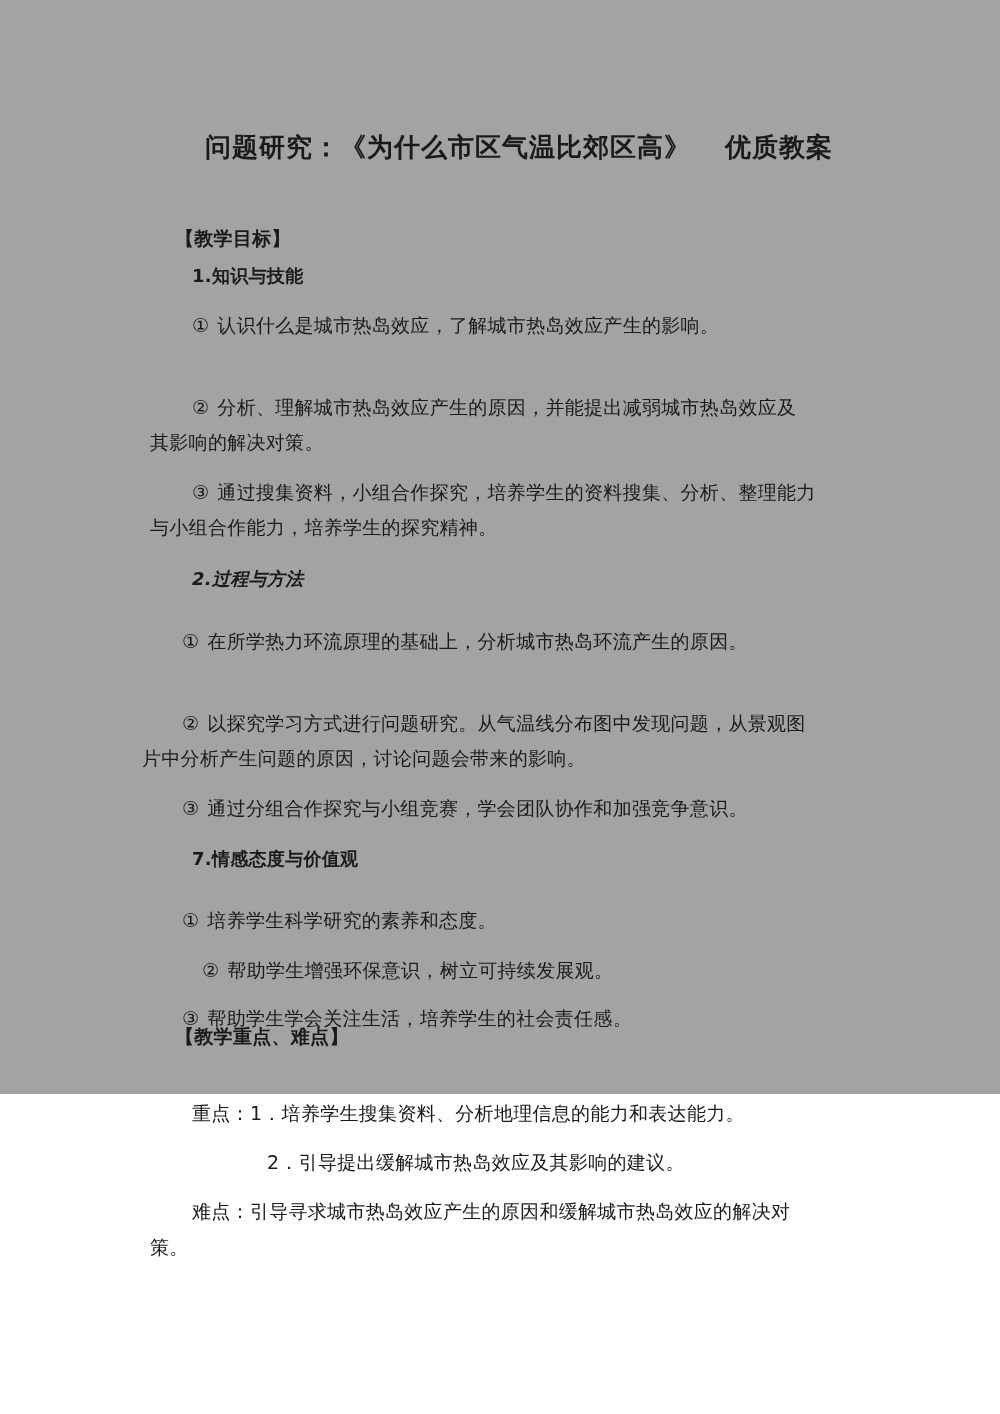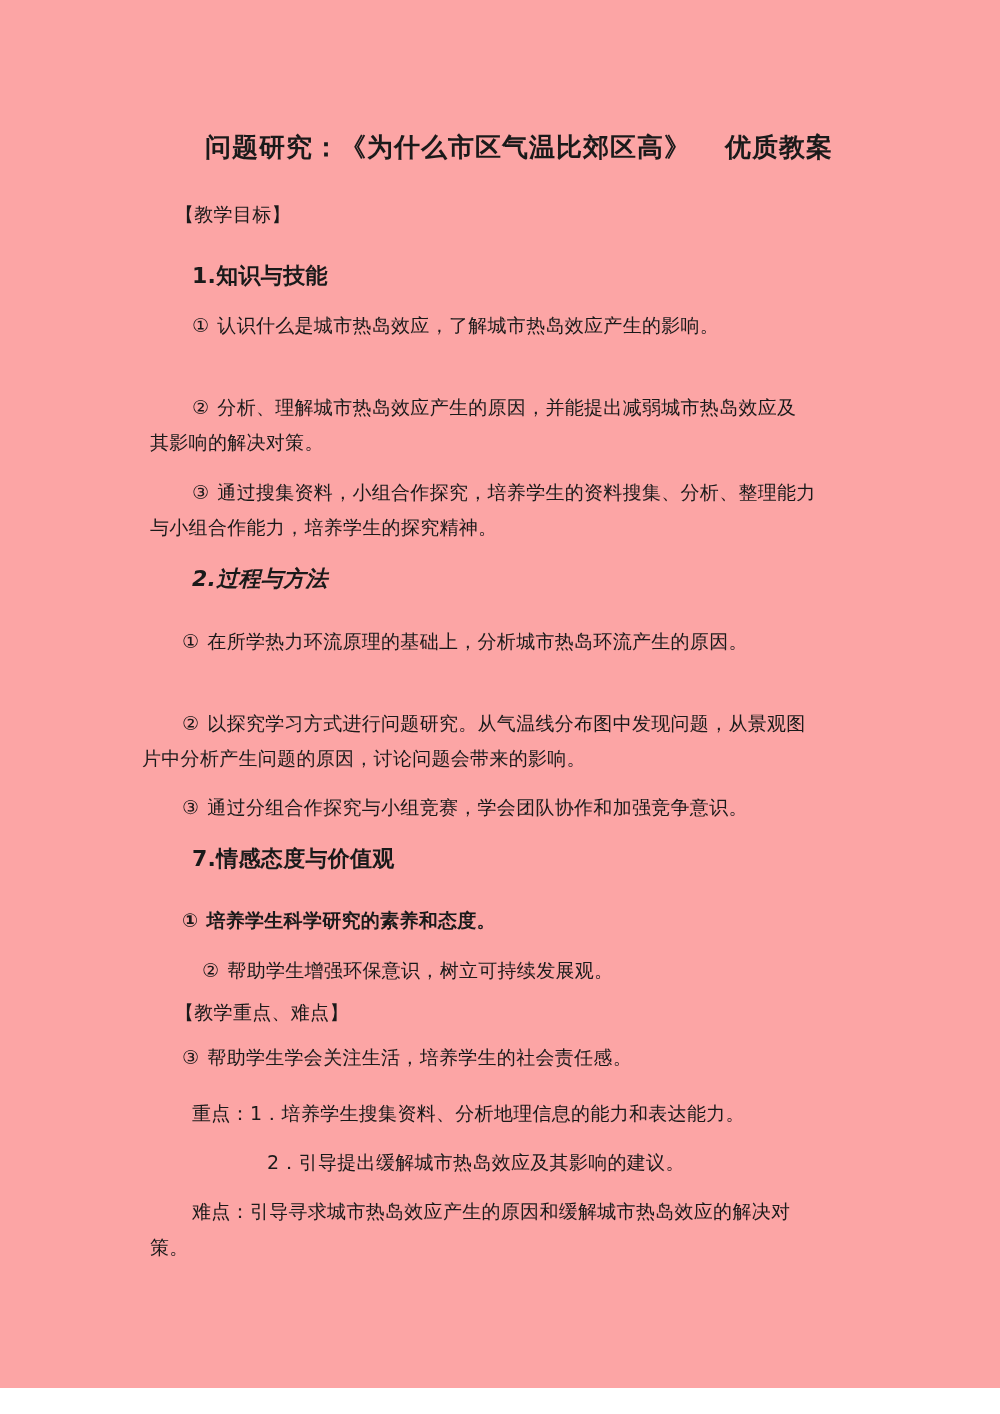--- a/index.html
+++ b/index.html
@@ -12,43 +12,43 @@
       height: 1414px;
       position: relative;
       overflow: hidden;
       font-family: "DejaVu Sans", "Liberation Sans", sans-serif;
       color: #1a1a1a;
     }
     .page {
       position: absolute;
       left: 0; top: 0;
       width: 1000px;
-      height: 1388px;
-      background: #fca5a5;
+      height: 1094px;
+      background: #a3a3a3;
     }
     .line {
       position: absolute;
       white-space: nowrap;
       font-size: 19px;
       line-height: 24px;
       letter-spacing: 0.3px;
     }
     .title {
       position: absolute;
       left: 205px;
       top: 130px;
       font-size: 26px;
       line-height: 34px;
       font-weight: bold;
       letter-spacing: 1px;
       white-space: nowrap;
     }
     .title .gap { display: inline-block; width: 34px; }
-    .bold { font-weight: normal; }
-    .section-head { font-size: 22px; font-weight: bold; }
+    .bold { font-weight: bold; margin-top: 24px; }
+    .section-head { font-size: 18px; font-weight: bold; }
     .circ { margin-right: 8px; }
   </style>
 </head>
 <body>
 
 <div class="page">
 
   <div class="title">
     <span>问题研究：《为什么市区气温比郊区高》</span><span class="gap"></span><span>优质教案</span>
   </div>
@@ -75,35 +75,35 @@
 
   <div class="line" style="left:182px; top:629px;">
     <span class="circ">①</span><span>在所学热力环流原理的基础上，分析城市热岛环流产生的原因。</span>
   </div>
 
   <div class="line" style="left:182px; top:711px;">
     <span class="circ">②</span><span>以探究学习方式进行问题研究。从气温线分布图中发现问题，从景观图</span>
   </div>
   <div class="line" style="left:142px; top:746px;">片中分析产生问题的原因，讨论问题会带来的影响。</div>
 
-  <div class="line" style="left:182px; top:796px;font-family:Liberation Serif, serif;">
+  <div class="line" style="left:182px; top:796px;">
     <span class="circ">③</span><span>通过分组合作探究与小组竞赛，学会团队协作和加强竞争意识。</span>
   </div>
 
   <div class="line section-head" style="left:192px; top:847px;">7.情感态度与价值观</div>
 
-  <div class="line" style="left:182px; top:908px;font-weight:bold;">
+  <div class="line" style="left:182px; top:908px;">
     <span class="circ">①</span><span>培养学生科学研究的素养和态度。</span>
   </div>
 
   <div class="line" style="left:182px; top:958px;margin-left:20px;">
     <span class="circ">②</span><span>帮助学生增强环保意识，树立可持续发展观。</span>
   </div>
 
-  <div class="line" style="left:182px; top:1045px;">
+  <div class="line" style="left:182px; top:1006px;">
     <span class="circ">③</span><span>帮助学生学会关注生活，培养学生的社会责任感。</span>
   </div>
 
   <div class="line bold" style="left:175px; top:1000px;">【教学重点、难点】</div>
 
   <div class="line" style="left:192px; top:1101px;text-align:right;">
     <span>重点：</span><span>1．培养学生搜集资料、分析地理信息的能力和表达能力。</span>
   </div>
 
   <div class="line" style="left:267px; top:1150px;">2．引导提出缓解城市热岛效应及其影响的建议。</div>

